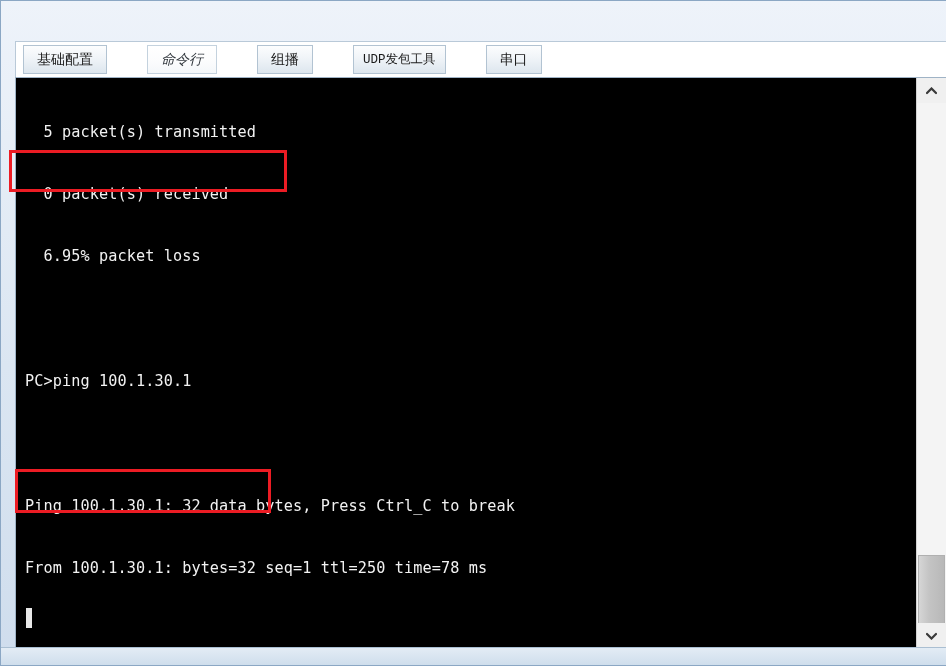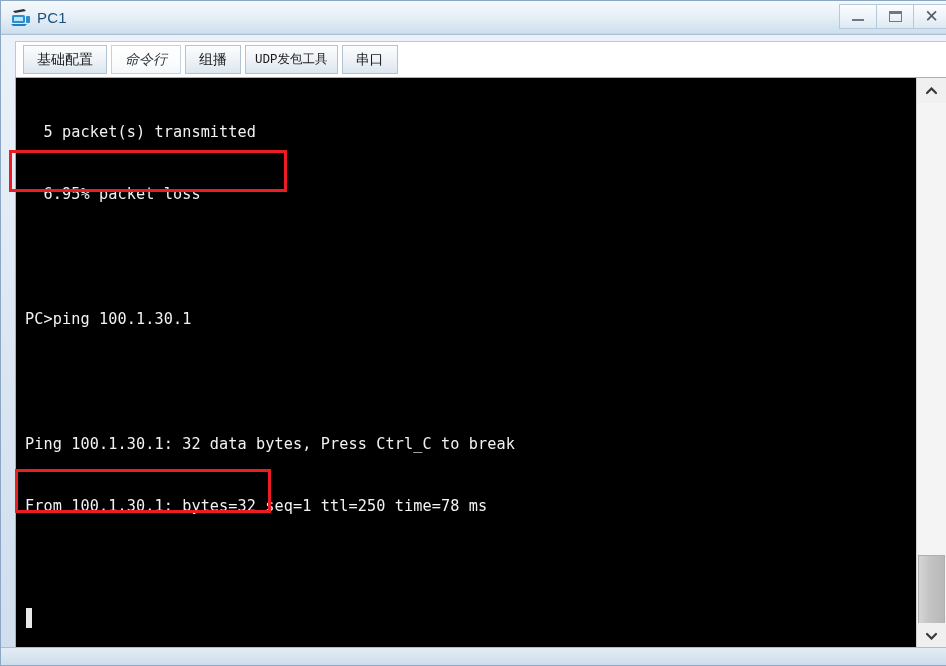--- a/index.html
+++ b/index.html
@@ -102,20 +102,21 @@
     background: #ffffff;
     border: 1px solid #b9c9d8;
     border-bottom: none;
     box-sizing: border-box;
   }
   .tabs {
     position: absolute;
     left: 7px; top: 3px;
     display: flex;
     height: 31px;
+    gap: 36px;
   }
   .tab {
     height: 29px;
     background: linear-gradient(to bottom, #fcfdfe 0%, #f0f4f8 45%, #dde6ee 100%);
     border: 1px solid #b2c3d2;
     margin-right: 4px;
     display: flex;
     align-items: center;
     justify-content: center;
     font-size: 14px;
@@ -249,46 +250,20 @@
     background: linear-gradient(to bottom, #e3ecf5 0%, #cfdeec 100%);
     border-top: 1px solid #aabfd2;
     box-sizing: border-box;
   }
 </style>
 </head>
 <body>
 
 <div class="window">
 
-  <div class="titlebar">
-    <div class="title-left">
-      <span class="pc-icon">
-        <svg width="22" height="20" viewBox="0 0 22 20">
-          <path d="M3 4 L14 2 L16 4 L5 6 Z" fill="#2f2f2f"></path>
-          <rect x="2" y="8" width="13" height="8" rx="1.5" fill="#2a8fd0"></rect>
-          <rect x="4" y="10" width="9" height="4" fill="#bfe2f5"></rect>
-          <path d="M1 17 L17 17 L15 19 L3 19 Z" fill="#1f7fc0"></path>
-          <rect x="16" y="9" width="4" height="7" rx="1" fill="#2a8fd0"></rect>
-        </svg>
-      </span>
-      <span class="title-text">PC1</span>
-    </div>
-
-    <div class="win-buttons">
-      <div class="win-btn">
-        <span class="glyph-min"></span>
-      </div>
-      <div class="win-btn">
-        <span class="glyph-max"></span>
-      </div>
-      <div class="win-btn">
-        <span class="glyph-close">✕</span>
-      </div>
-    </div>
-  </div>
 
   <div class="tabstrip">
     <div class="tabs">
       <div class="tab">
         <span>基础配置</span>
       </div>
       <div class="tab active">
         <span>命令行</span>
       </div>
       <div class="tab">
@@ -300,20 +275,21 @@
       <div class="tab">
         <span>串口</span>
       </div>
     </div>
   </div>
 
   <div class="term-frame">
     <div class="term-inner">
       <div class="term-text">
         <div class="term-line">  5 packet(s) transmitted</div>
+        <div class="term-line">  0 packet(s) received</div>
         <div class="term-line">  6.95% packet loss</div>
         <div class="term-line blank"></div>
         <div class="term-line">PC&gt;ping 100.1.30.1</div>
         <div class="term-line blank"></div>
         <div class="term-line">Ping 100.1.30.1: 32 data bytes, Press Ctrl_C to break</div>
         <div class="term-line">From 100.1.30.1: bytes=32 seq=1 ttl=250 time=78 ms</div>
         
         
         
         

